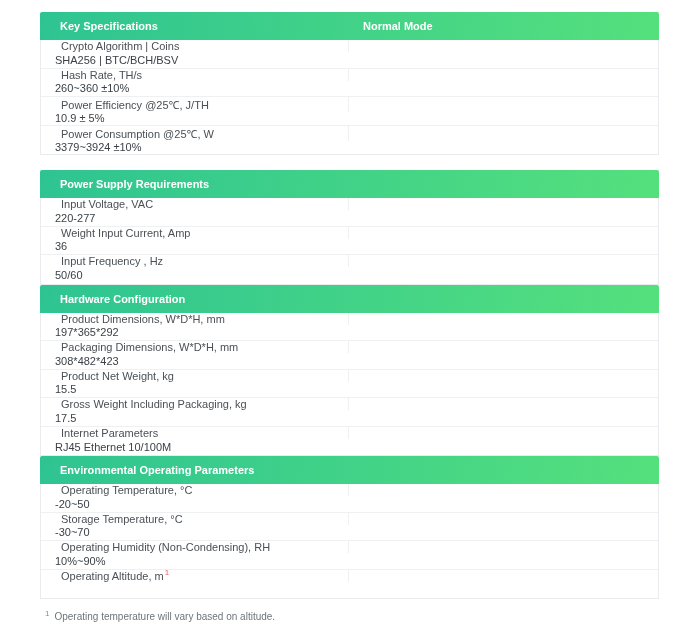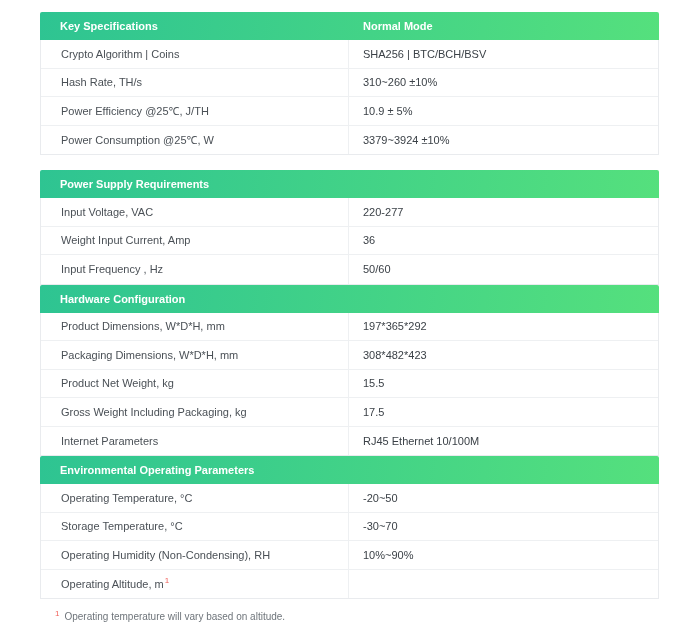--- a/index.html
+++ b/index.html
@@ -38,20 +38,21 @@
     border: 1px solid #e9ebee;
     border-top: none;
   }
   .row {
     display: flex;
     align-items: stretch;
     height: 28.5px;
     border-bottom: 1px solid #eef0f2;
     font-size: 11px;
     background: #ffffff;
+    flex-direction: column;
   }
   .row:last-child { border-bottom: none; }
   .cell-label {
     width: 308px;
     padding-left: 20px;
     display: flex;
     align-items: center;
     border-right: 1px solid #eef0f2;
     color: #4a5056;
   }
@@ -67,21 +68,20 @@
     padding-left: 14px;
     display: flex;
     align-items: center;
     color: #3b4147;
   }
   .footnote {
     margin-top: 10px;
     padding-left: 5px;
     font-size: 10px;
     color: #6f757b;
-    margin-left: 10px;
   }
   .footnote sup {
     color: #f0625c;
     font-size: 8px;
     margin-right: 5px;
   }
 </style>
 </head>
 <body>
 
@@ -97,21 +97,21 @@
     <div class="cell-label">
               <span>Crypto Algorithm | Coins</span>
             </div>
     <div class="cell-value">SHA256 | BTC/BCH/BSV</div>
   </div>
 
   <div class="row">
     <div class="cell-label">
               <span>Hash Rate, TH/s</span>
             </div>
-    <div class="cell-value">310~260 ±10%</div>
+    <div class="cell-value">260~360 ±10%</div>
   </div>
 
   <div class="row">
     <div class="cell-label">
               <span>Power Efficiency @25℃, J/TH</span>
             </div>
     <div class="cell-value">10.9 ± 5%</div>
   </div>
 
   <div class="row">

